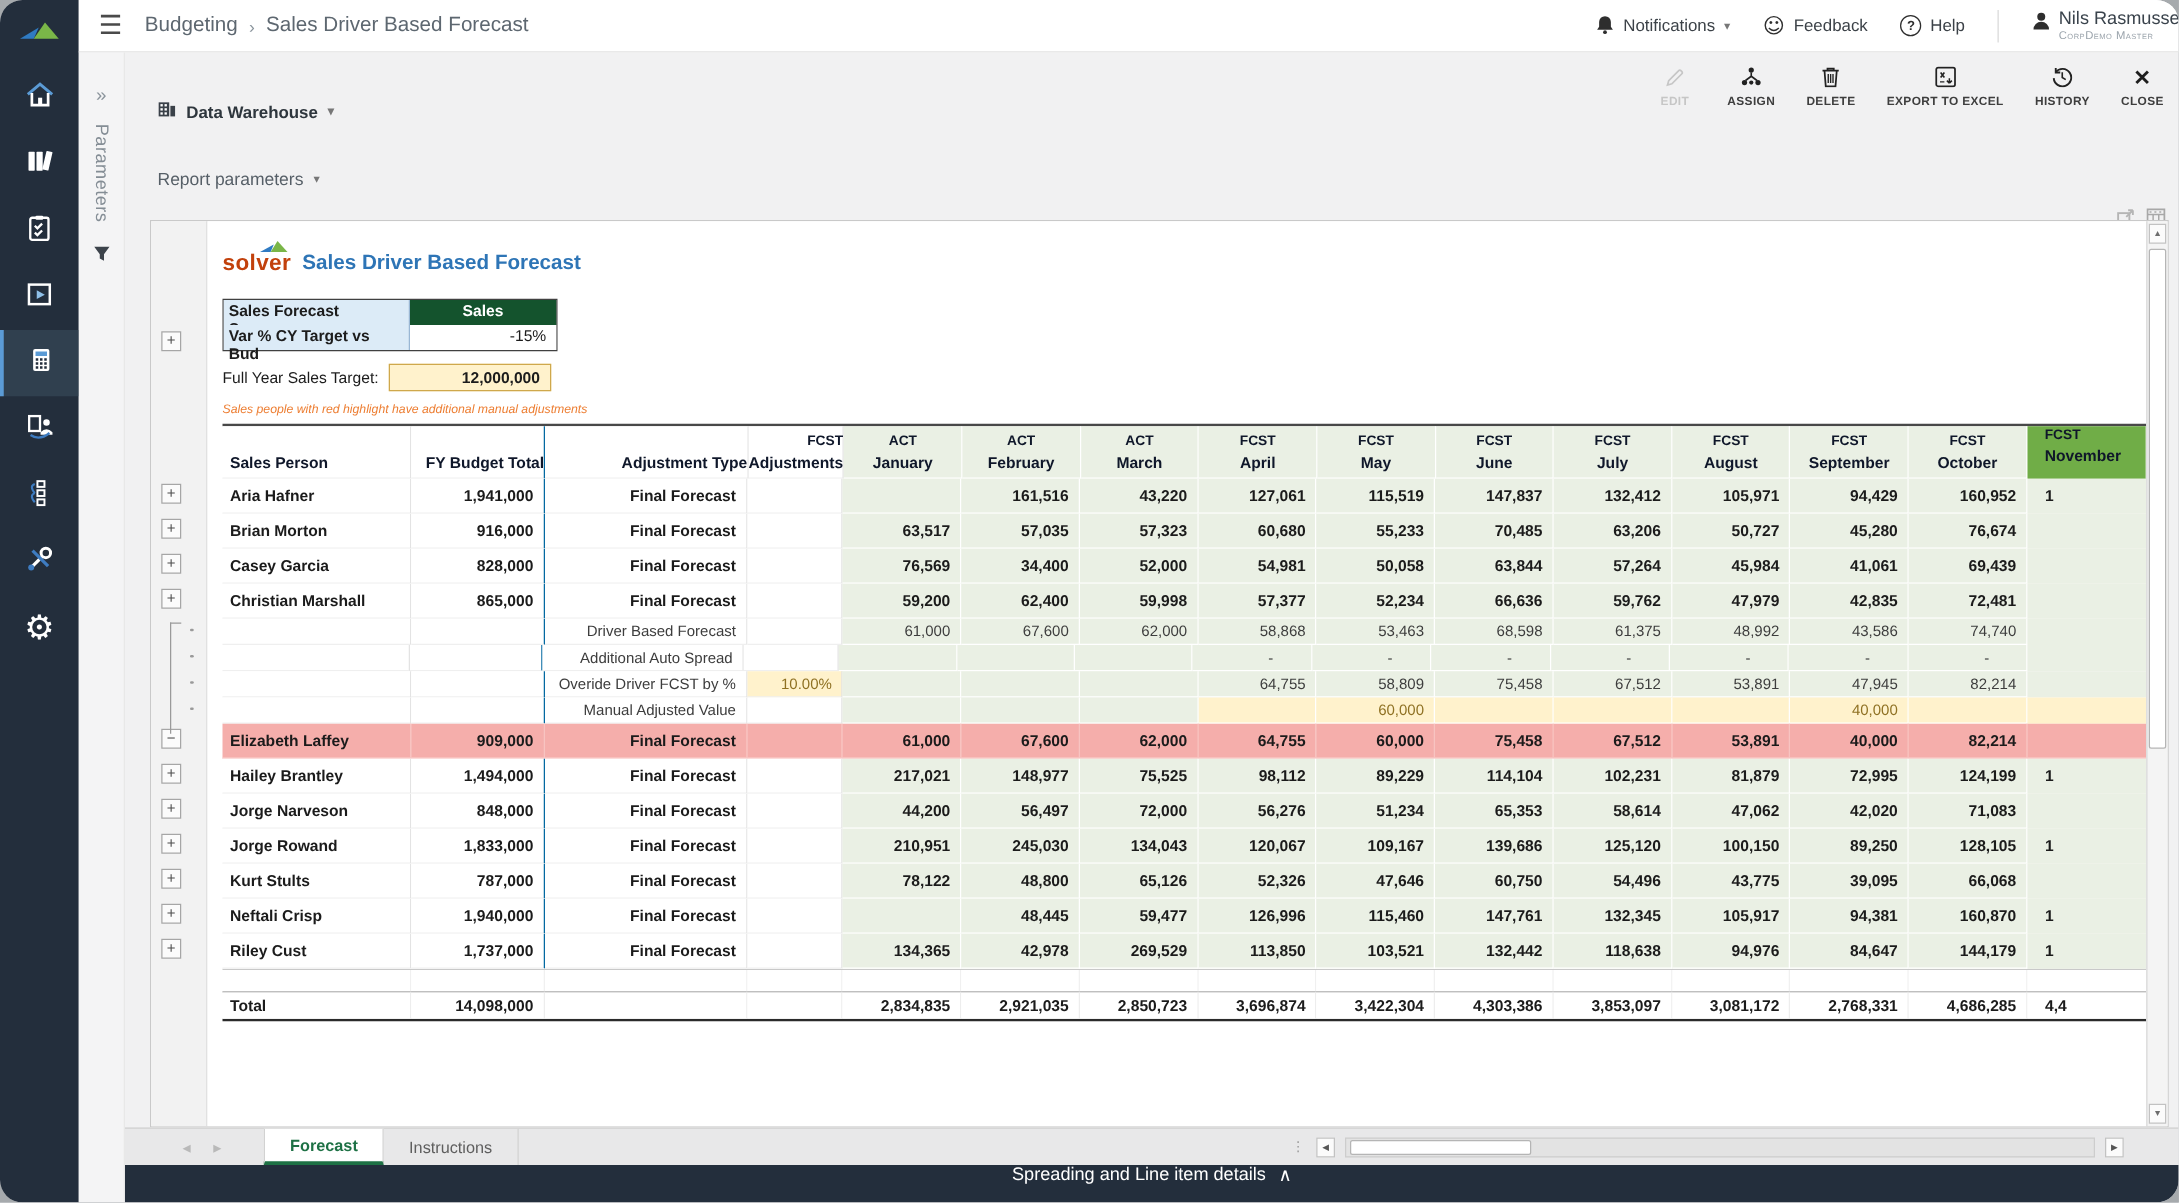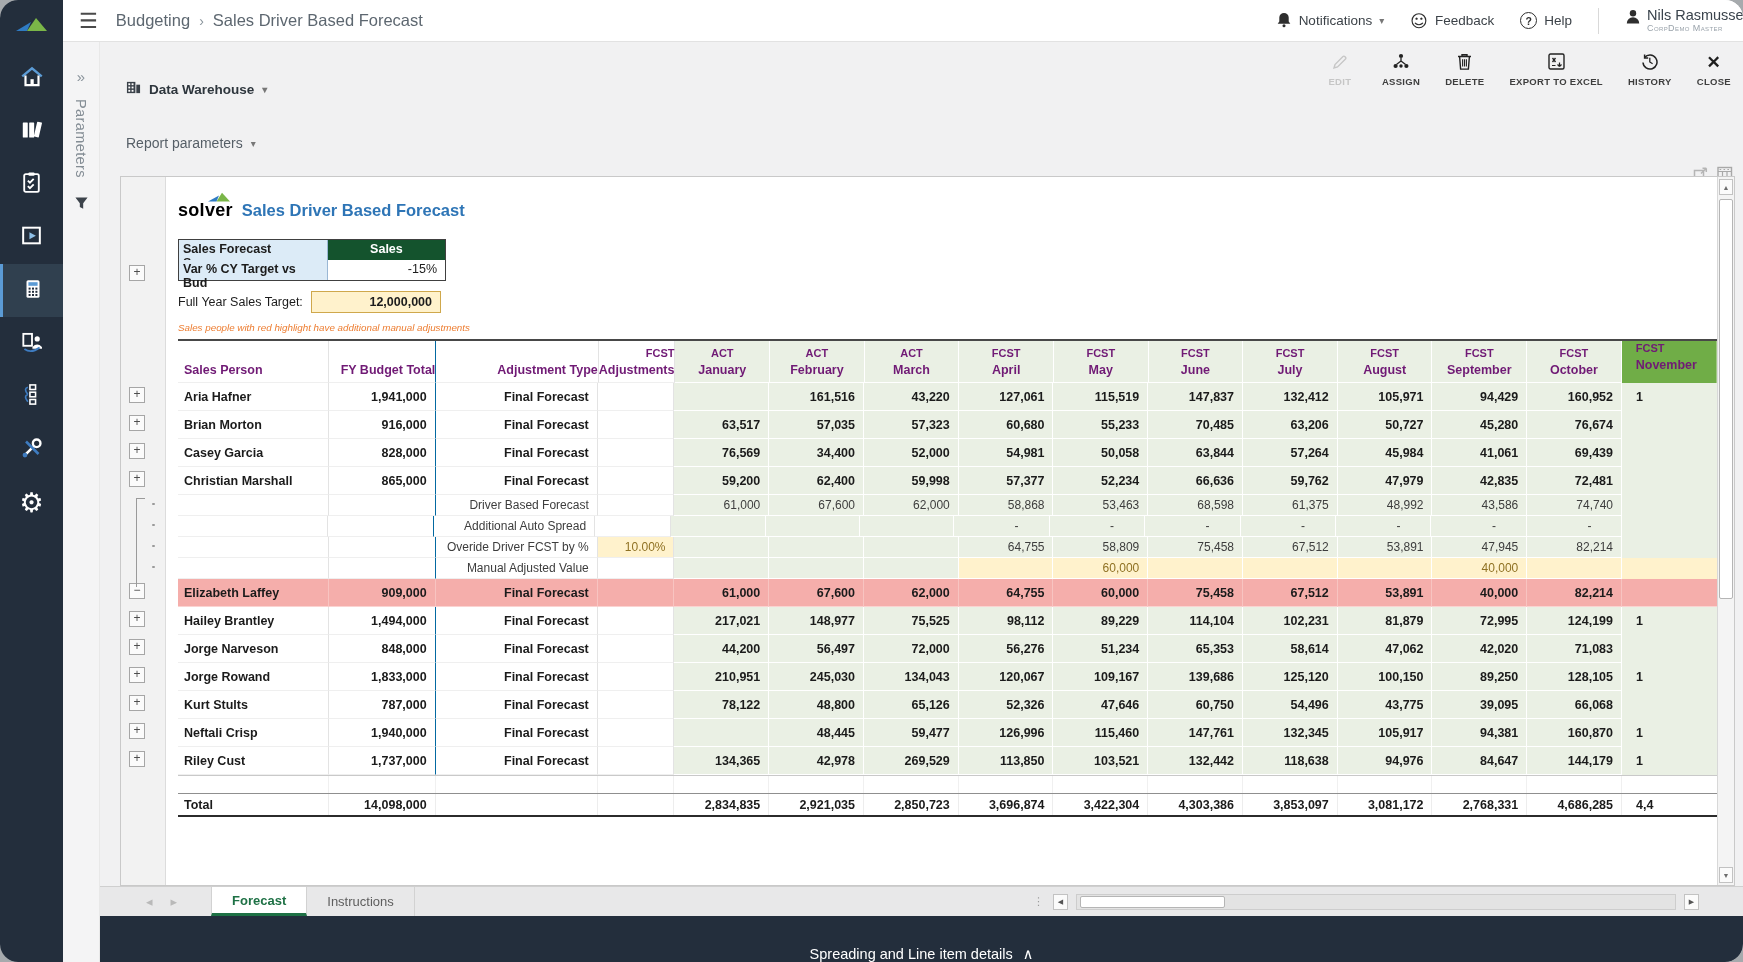--- a/index.html
+++ b/index.html
@@ -45,36 +45,36 @@
   .report-params{margin:28px 0 0 26px;height:22px;font-size:14px;color:#565f67;display:flex;align-items:center;gap:8px;cursor:pointer;flex:none;}
   .mini-icons{position:absolute;right:10px;top:124px;display:flex;gap:9px;}
   
   .sheet{margin:22px 8px 0 20px;flex:1;background:#fff;border:1px solid #c9c9c9;display:flex;min-height:0;position:relative;}
   .gutter{width:45px;flex:none;background:#f2f2f2;border-right:1px solid #dcdcdc;position:relative;}
   .gbtn{position:absolute;left:8px;width:16px;height:16px;background:#fbfbfb;border:1px solid #a6a6a6;color:#4e4e4e;font-size:12px;line-height:13px;text-align:center;cursor:pointer;}
   .gdot{position:absolute;left:31px;width:2.5px;height:2.5px;background:#9a9a9a;border-radius:50%;}
   .gbracket{position:absolute;left:15px;width:9px;border-left:1px solid #9a9a9a;border-top:1px solid #9a9a9a;}
   .grid-area{flex:1;min-width:0;overflow:hidden;padding-left:12px;position:relative;background:#fff;}
   .sheet-title{margin-top:16px;height:34px;display:flex;align-items:center;gap:9px;}
-  .solver-word{font-size:18px;font-weight:bold;color:#000000;letter-spacing:.3px;position:relative;line-height:1;}
+  .solver-word{font-size:18px;font-weight:bold;color:#c2410c;letter-spacing:.3px;position:relative;line-height:1;}
   .solver-word svg{position:absolute;top:-9px;right:2px;}
   .rpt-title{font-size:16.5px;font-weight:bold;color:#2e75b6;}
   .summary{margin-top:12px;width:268px;border:1.5px solid #404040;}
   .summary .srow{display:flex;height:20px;}
   .s-l{width:150px;background:#dcebf7;font-weight:bold;font-size:12.5px;color:#1c1c1c;padding:2px 4px;border-right:1px solid #9ab7d4;}
   .s-h{width:118px;background:#14532d;color:#fff;font-weight:bold;font-size:12.5px;text-align:center;padding:2px 4px;}
   .s-v{width:118px;background:#fff;font-size:12.5px;text-align:right;padding:2px 8px;color:#1c1c1c;}
   .target-row{margin-top:10px;height:22px;display:flex;align-items:center;}
   .t-label{width:133px;font-size:12.5px;color:#1c1c1c;}
   .t-box{width:130px;height:22px;background:#fff2cc;border:1px solid #cfa84c;font-size:12.5px;text-align:right;padding:3px 8px;color:#1c1c1c;font-weight:600;}
   .note{margin-top:9px;height:13px;font-size:9.8px;font-style:italic;color:#ed7d31;}
   
   .ftable{margin-top:4px;}
   .thead{display:flex;height:44px;border-top:2px solid #484848;}
-  .h{color:#701a75;font-weight:bold;display:flex;flex-direction:column;justify-content:flex-end;padding-bottom:3px;border-right:1px solid rgba(255,255,255,.35);}
+  .h{color:#0f172a;font-weight:bold;display:flex;flex-direction:column;justify-content:flex-end;padding-bottom:3px;border-right:1px solid rgba(255,255,255,.35);}
   .h .l1{font-size:11px;line-height:1.45;}
   .h .l2{font-size:12.5px;line-height:1.35;}
   .hb{background:#5b9bd5;}
   .hg{background:#70ad47;}
   .row{display:flex;}
   .row div{height:100%;font-size:12.5px;color:#1b1b1b;padding:0 8px;display:flex;align-items:center;}
   .c-person{width:158px;justify-content:flex-start;background:#fff;border-right:1px solid #e3e3e3;border-bottom:1px solid #efefef;padding-left:6px !important;}
   .c-budget{width:112px;background:#fff;border-right:1px solid #0369a1;border-bottom:1px solid #efefef;}
   .c-adjtype{width:170px;background:#fff;border-right:1px solid #e3e3e3;border-bottom:1px solid #efefef;}
   .c-adj{width:80px;background:#fff;border-right:1px solid #e3e3e3;border-bottom:1px solid #efefef;}
@@ -105,21 +105,21 @@
   .tabbar{height:30px;flex:none;background:#e8e8e9;border-top:1px solid #cfcfcf;display:flex;align-items:stretch;padding-left:46px;}
   .tab-arrows{display:flex;align-items:center;gap:18px;color:#b9b9b9;font-size:13px;margin-right:34px;}
   .tab{display:flex;align-items:center;padding:0 20px;font-size:13px;color:#5e5e5e;cursor:pointer;border-right:1px solid #d2d2d2;}
   .tab.active{background:#fff;color:#1e7145;font-weight:bold;border-bottom:3px solid #1e7145;border-left:1px solid #d2d2d2;}
   .hscroll-zone{margin-left:auto;display:flex;align-items:center;gap:8px;margin-right:44px;}
   .drag-dots{color:#9b9b9b;font-size:11px;letter-spacing:1px;}
   .hs-btn{width:15px;height:16px;background:#fbfbfb;border:1px solid #c2c2c2;color:#555;font-size:7px;display:flex;align-items:center;justify-content:center;cursor:pointer;}
   .hs-track{width:600px;height:16px;background:#e3e3e3;border:1px solid #cdcdcd;position:relative;}
   .hs-thumb{position:absolute;left:3px;top:1px;width:145px;height:12px;background:#fff;border:1px solid #b5b5b5;border-radius:2px;cursor:pointer;}
   
-  .bottom-bar{height:46px;flex:none;background:#232e3c;color:#fff;display:flex;align-items:flex-end;justify-content:center;gap:10px;font-size:14.5px;cursor:pointer;}
+  .bottom-bar{height:30px;flex:none;background:#232e3c;color:#fff;display:flex;align-items:flex-start;justify-content:center;gap:10px;font-size:14.5px;cursor:pointer;}
 </style>
 </head>
 <body>
 
 <div class="window">
 
   <aside class="sidebar">
     <div class="logo-box">
       <svg width="34" height="18" viewBox="0 0 34 18">
           <path d="M1 14 L16 5 L12 14 Z" fill="#2f7bc3"></path>

